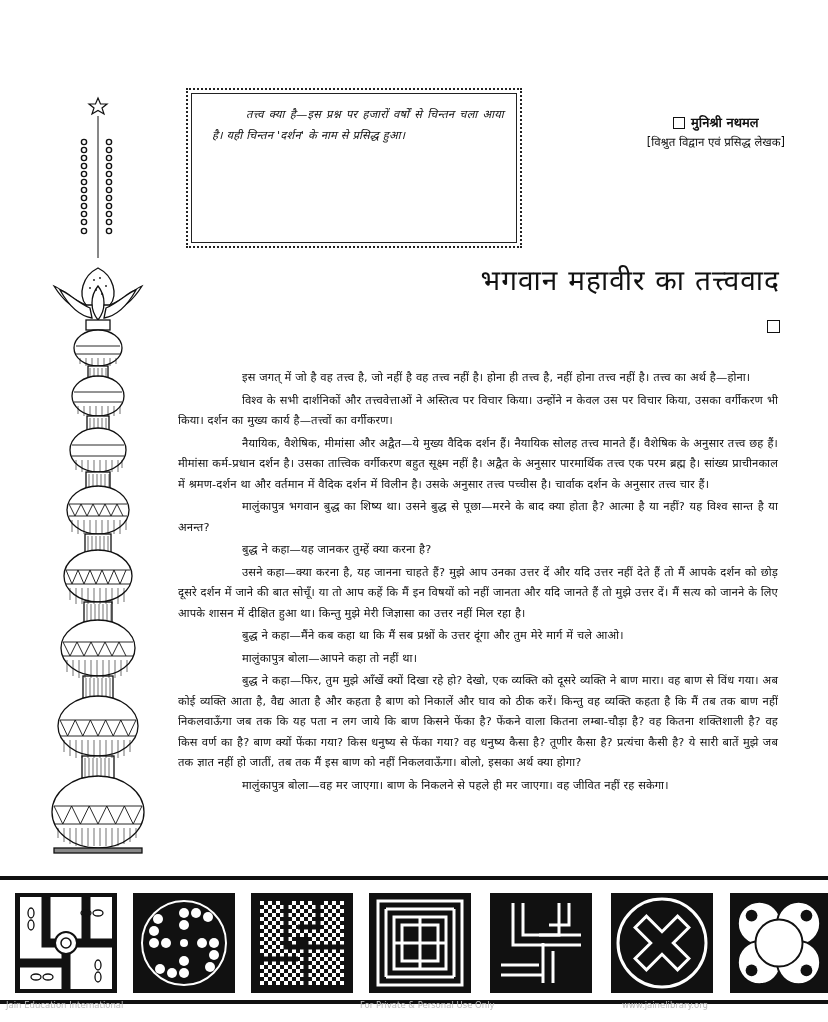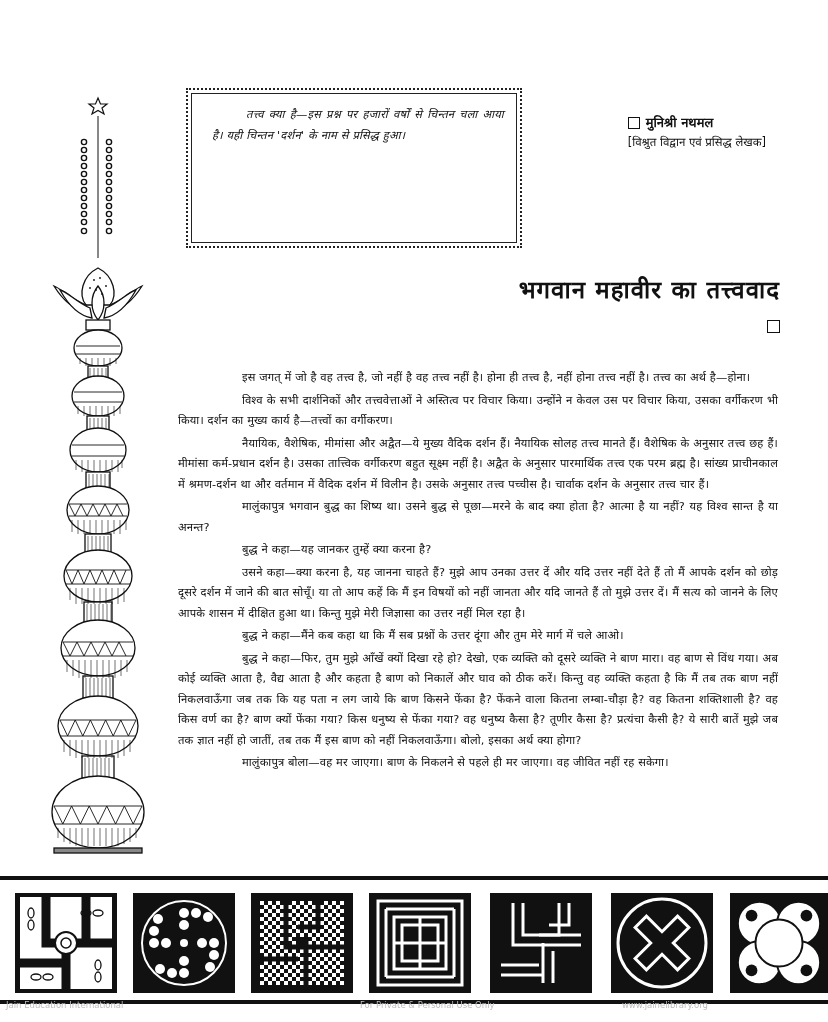--- a/index.html
+++ b/index.html
@@ -11,28 +11,28 @@
   #ornament { left:20px; top:90px; width:140px; height:775px; }
 
   
   #intro-box { left:186px; top:88px; width:336px; height:160px;
                border:2px dotted #222; box-sizing:border-box; padding:14px 16px 10px 16px;
                outline:1px solid #222; outline-offset:-6px; }
   #intro-box p { margin:0 0 4px 8px; font-size:11.3px; line-height:21px; font-style:italic;
                  text-align:justify; text-indent:34px; letter-spacing:0.2px; }
 
   
-  #author { right:62px; top:114px; text-align:left; }
+  #author { right:43px; top:114px; text-align:center; }
   #author .name { font-size:13px; font-weight:bold; line-height:18px; }
   #author .name .box { display:inline-block; width:10px; height:10px; border:1.3px solid #111;
                        vertical-align:middle; margin-right:6px; position:relative; top:-1px; }
   #author .desc { font-size:11.5px; line-height:20px; }
 
   
-  #title { right:48px; top:272px; font-size:24px; font-weight:bold; letter-spacing:1px;
+  #title { right:48px; top:260px; font-size:28px; font-weight:normal; letter-spacing:1px;
            font-family:"DejaVu Sans", sans-serif; }
   #title-box { right:48px; top:320px; width:11px; height:11px; border:1.3px solid #111; }
 
   
   #body-text { left:178px; top:348px; width:600px; font-size:11.3px; line-height:20.5px;margin-top:20px; }
   #body-text p { margin:0 0 2px 0; text-indent:64px; text-align:justify; letter-spacing:0.15px; }
 
   
   #band { left:0; top:876px; width:828px; height:128px; }
   #band .rule-top { position:absolute; left:0; top:0; width:828px; height:4px; background:#111; }
@@ -175,20 +175,21 @@
 <div id="title-box" class="abs"></div>
 
 <div id="body-text" class="abs">
   <p>इस जगत् में जो है वह तत्त्व है, जो नहीं है वह तत्त्व नहीं है। होना ही तत्त्व है, नहीं होना तत्त्व नहीं है। तत्त्व का अर्थ है—होना।</p>
   <p>विश्व के सभी दार्शनिकों और तत्त्ववेत्ताओं ने अस्तित्व पर विचार किया। उन्होंने न केवल उस पर विचार किया, उसका वर्गीकरण भी किया। दर्शन का मुख्य कार्य है—तत्त्वों का वर्गीकरण।</p>
   <p>नैयायिक, वैशेषिक, मीमांसा और अद्वैत—ये मुख्य वैदिक दर्शन हैं। नैयायिक सोलह तत्त्व मानते हैं। वैशेषिक के अनुसार तत्त्व छह हैं। मीमांसा कर्म-प्रधान दर्शन है। उसका तात्त्विक वर्गीकरण बहुत सूक्ष्म नहीं है। अद्वैत के अनुसार पारमार्थिक तत्त्व एक परम ब्रह्म है। सांख्य प्राचीनकाल में श्रमण-दर्शन था और वर्तमान में वैदिक दर्शन में विलीन है। उसके अनुसार तत्त्व पच्चीस है। चार्वाक दर्शन के अनुसार तत्त्व चार हैं।</p>
   <p>मालुंकापुत्र भगवान बुद्ध का शिष्य था। उसने बुद्ध से पूछा—मरने के बाद क्या होता है? आत्मा है या नहीं? यह विश्व सान्त है या अनन्त?</p>
   <p>बुद्ध ने कहा—यह जानकर तुम्हें क्या करना है?</p>
   <p>उसने कहा—क्या करना है, यह जानना चाहते हैं? मुझे आप उनका उत्तर दें और यदि उत्तर नहीं देते हैं तो मैं आपके दर्शन को छोड़ दूसरे दर्शन में जाने की बात सोचूँ। या तो आप कहें कि मैं इन विषयों को नहीं जानता और यदि जानते हैं तो मुझे उत्तर दें। मैं सत्य को जानने के लिए आपके शासन में दीक्षित हुआ था। किन्तु मुझे मेरी जिज्ञासा का उत्तर नहीं मिल रहा है।</p>
   <p>बुद्ध ने कहा—मैंने कब कहा था कि मैं सब प्रश्नों के उत्तर दूंगा और तुम मेरे मार्ग में चले आओ।</p>
+  <p>मालुंकापुत्र बोला—आपने कहा तो नहीं था।</p>
   <p>बुद्ध ने कहा—फिर, तुम मुझे आँखें क्यों दिखा रहे हो? देखो, एक व्यक्ति को दूसरे व्यक्ति ने बाण मारा। वह बाण से विंध गया। अब कोई व्यक्ति आता है, वैद्य आता है और कहता है बाण को निकालें और घाव को ठीक करें। किन्तु वह व्यक्ति कहता है कि मैं तब तक बाण नहीं निकलवाऊँगा जब तक कि यह पता न लग जाये कि बाण किसने फेंका है? फेंकने वाला कितना लम्बा-चौड़ा है? वह कितना शक्तिशाली है? वह किस वर्ण का है? बाण क्यों फेंका गया? किस धनुष्य से फेंका गया? वह धनुष्य कैसा है? तूणीर कैसा है? प्रत्यंचा कैसी है? ये सारी बातें मुझे जब तक ज्ञात नहीं हो जातीं, तब तक मैं इस बाण को नहीं निकलवाऊँगा। बोलो, इसका अर्थ क्या होगा?</p>
   <p>मालुंकापुत्र बोला—वह मर जाएगा। बाण के निकलने से पहले ही मर जाएगा। वह जीवित नहीं रह सकेगा।</p>
 </div>
 
 <div id="band" class="abs">
   <div class="rule-top"></div>
 
   <div class="tile" style="left:15px;">
     <svg viewBox="0 0 100 100">
         <rect x="4" y="4" width="92" height="92" fill="#fff"></rect>

